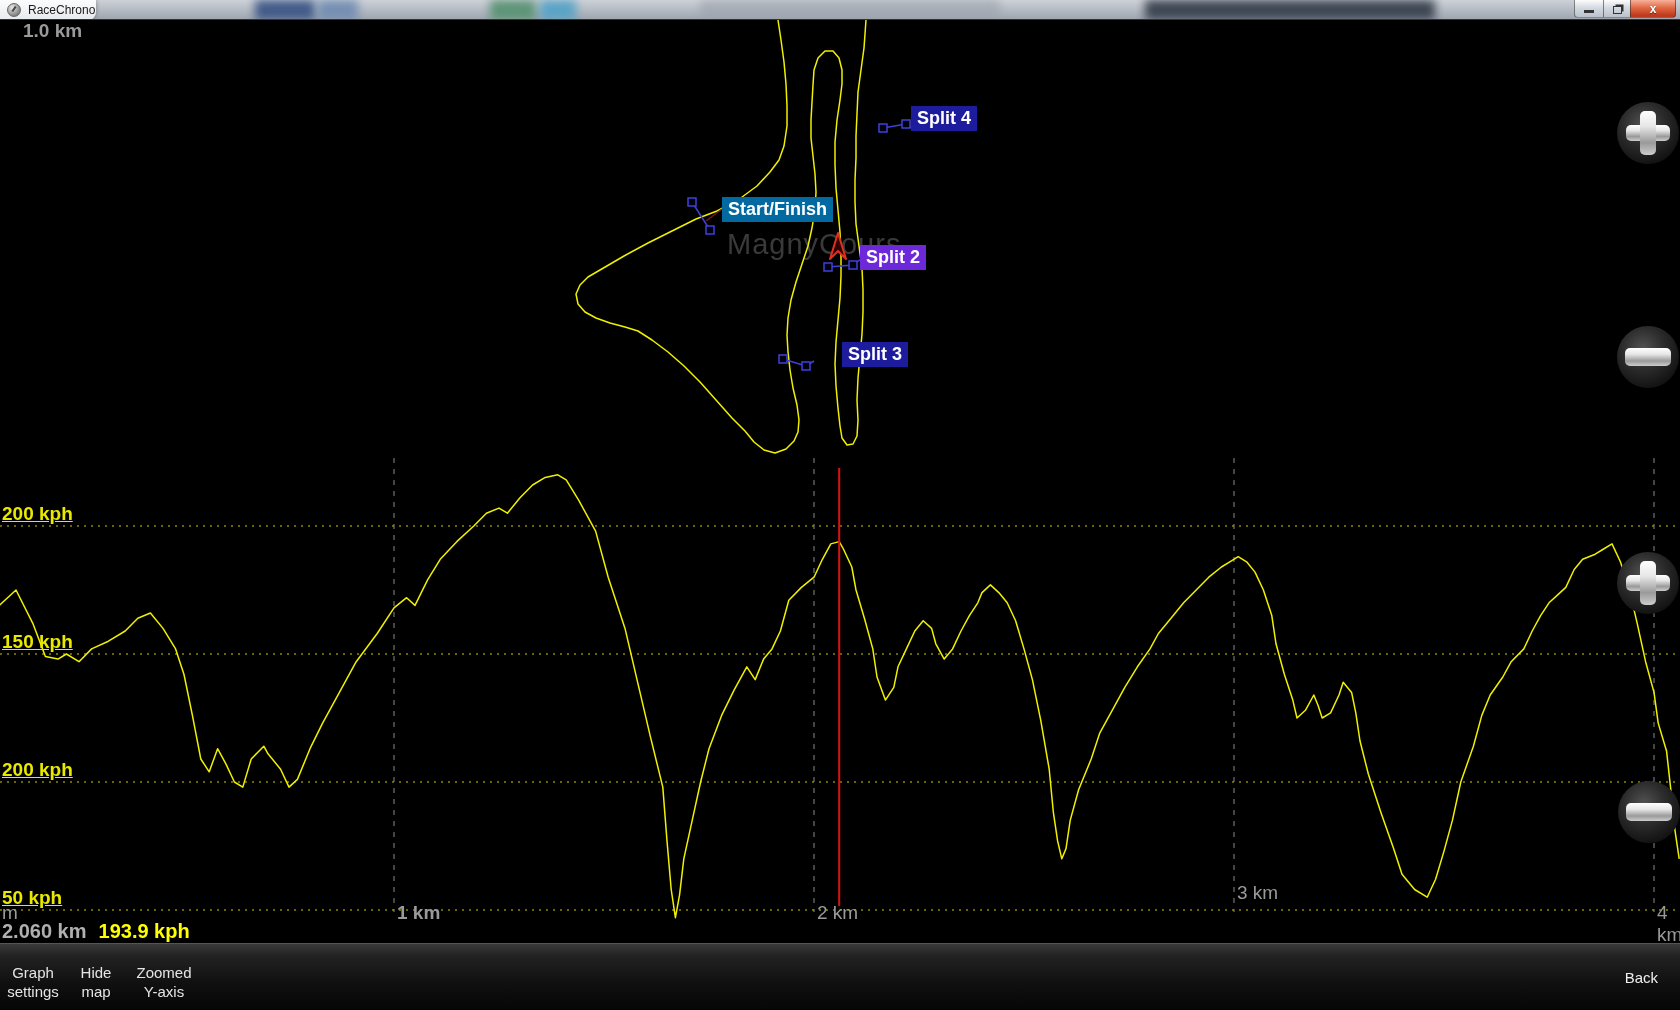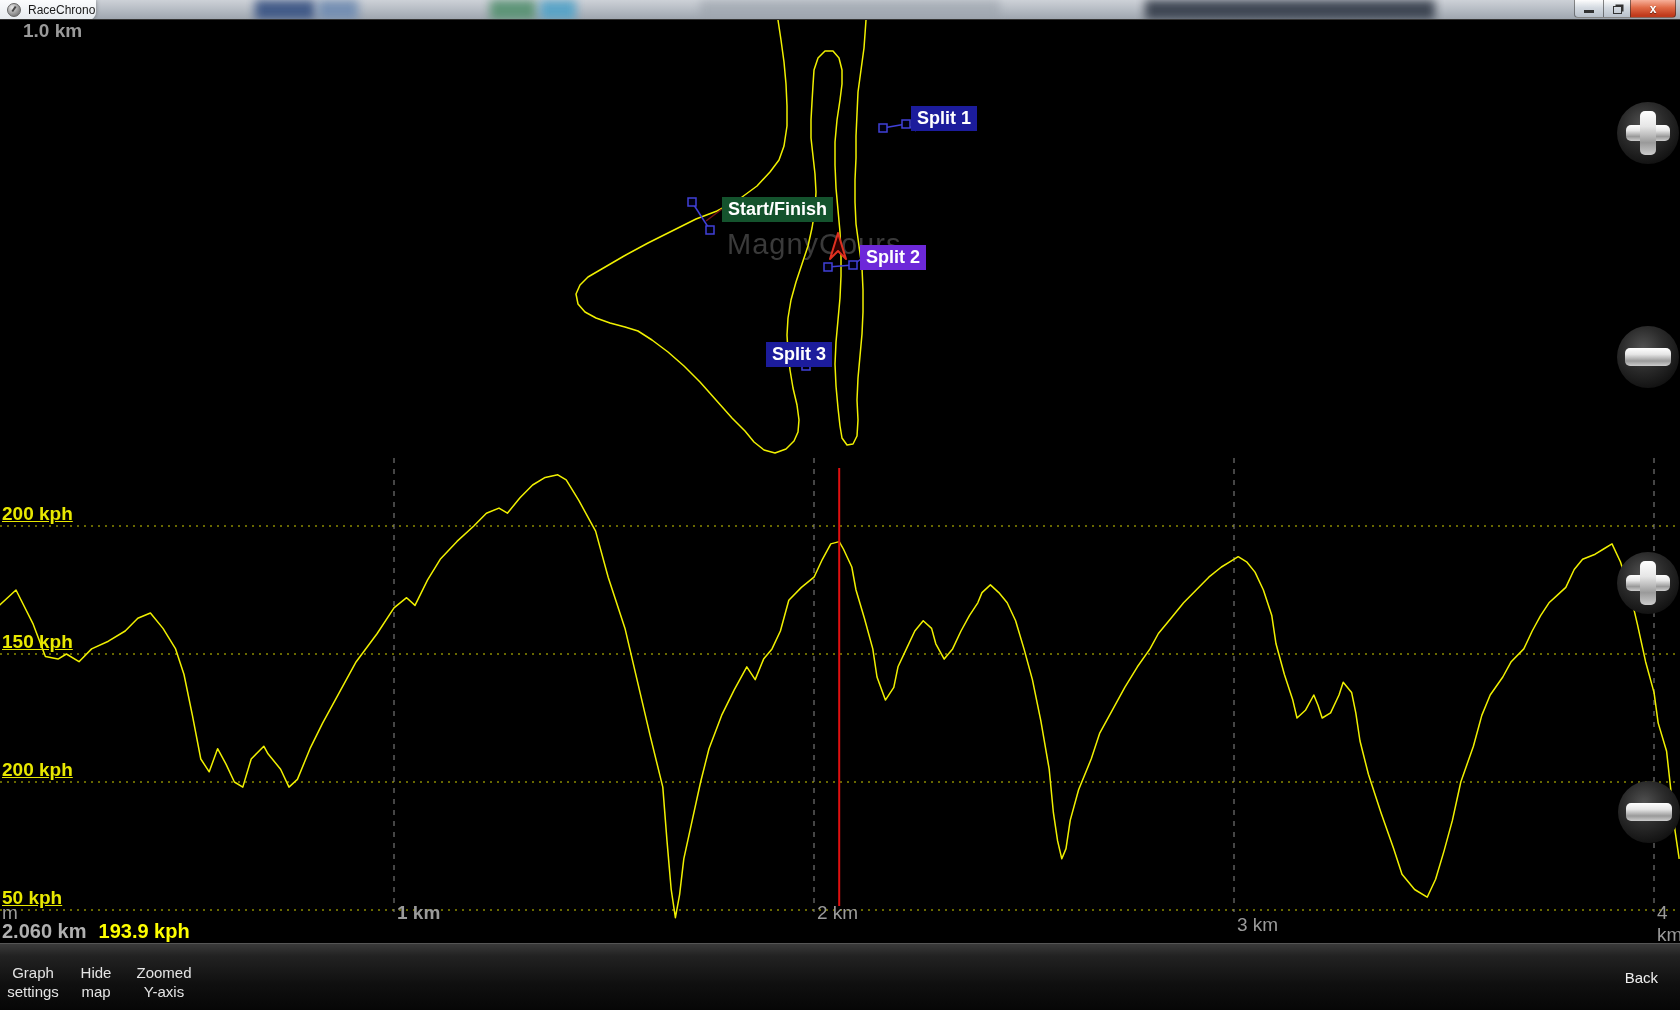--- a/index.html
+++ b/index.html
@@ -165,33 +165,33 @@
         <g>
           <circle cx="1649" cy="812" r="31" fill="url(#zg)"></circle>
           <rect x="1626" y="803" width="46" height="18" rx="5" fill="url(#gg)"></rect>
         </g>
       </g>
   </svg>
 
   <div id="overlay">
     <div id="scale-label">1.0 km</div>
     <div id="labels-host">
-        <div class="map-label" style="left: 722px; top: 197px; background: #14532d;">Start/Finish</div>
-        <div class="map-label" style="left: 911px; top: 106px; background: rgb(28, 28, 156);">Split 1</div>
+        <div class="map-label" style="left: 722px; top: 197px; background: #0369a1;">Start/Finish</div>
+        <div class="map-label" style="left: 911px; top: 106px; background: rgb(28, 28, 156);">Split 4</div>
         <div class="map-label" style="left: 860px; top: 245px; background: #6d28d9;">Split 2</div>
-        <div class="map-label" style="left: 766px; top: 342px; background: rgb(28, 28, 156);">Split 3</div>
+        <div class="map-label" style="left: 842px; top: 342px; background: rgb(28, 28, 156);">Split 3</div>
       </div>
     <div id="axis-host">
         <div class="y-label" style="top: 503px;">200 kph</div>
         <div class="y-label" style="top: 631px;">150 kph</div>
         <div class="y-label" style="top: 759px;">200 kph</div>
         <div class="y-label" style="top: 887px;">50 kph</div>
         <div class="x-label" style="left: 397px; top: 902px; font-weight: bold;">1 km</div>
         <div class="x-label" style="left: 817px; top: 902px;">2 km</div>
-        <div class="x-label" style="left: 1237px; top: 914px;">3 km</div>
+        <div class="x-label" style="left: 1237px; top: 882px;">3 km</div>
         <div class="x-label" style="left: 1657px; top: 902px;">4 km</div>
         <div class="x-label" style="left: 2px; top: 902px;">m</div>
       </div>
     <div id="status-line">
       <span id="status-distance">2.060 km</span>
       <span id="status-speed">193.9 kph</span>
     </div>
   </div>
 
   <div id="toolbar">

